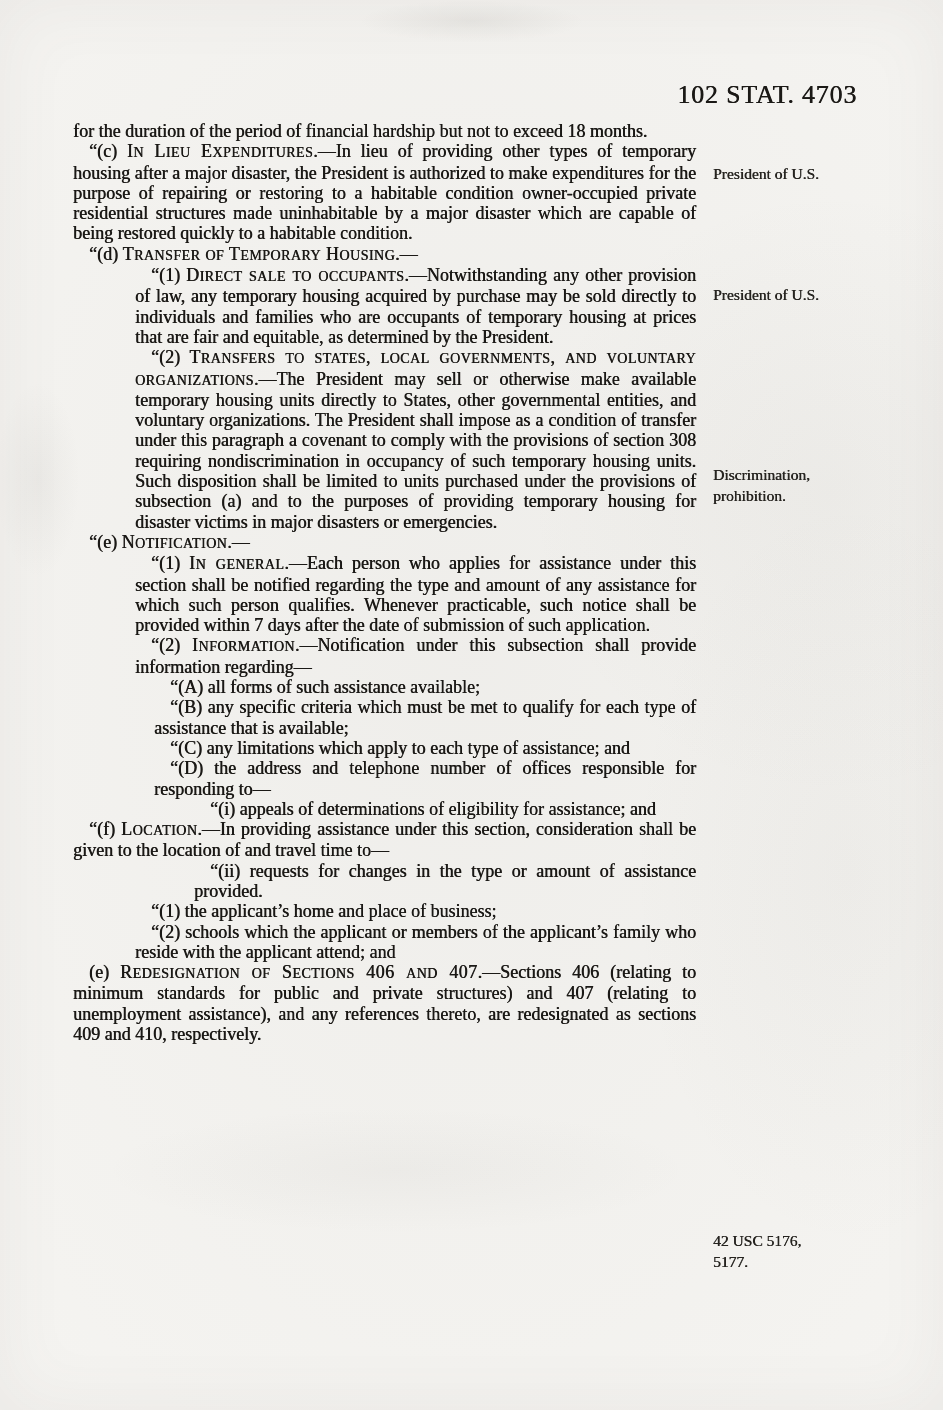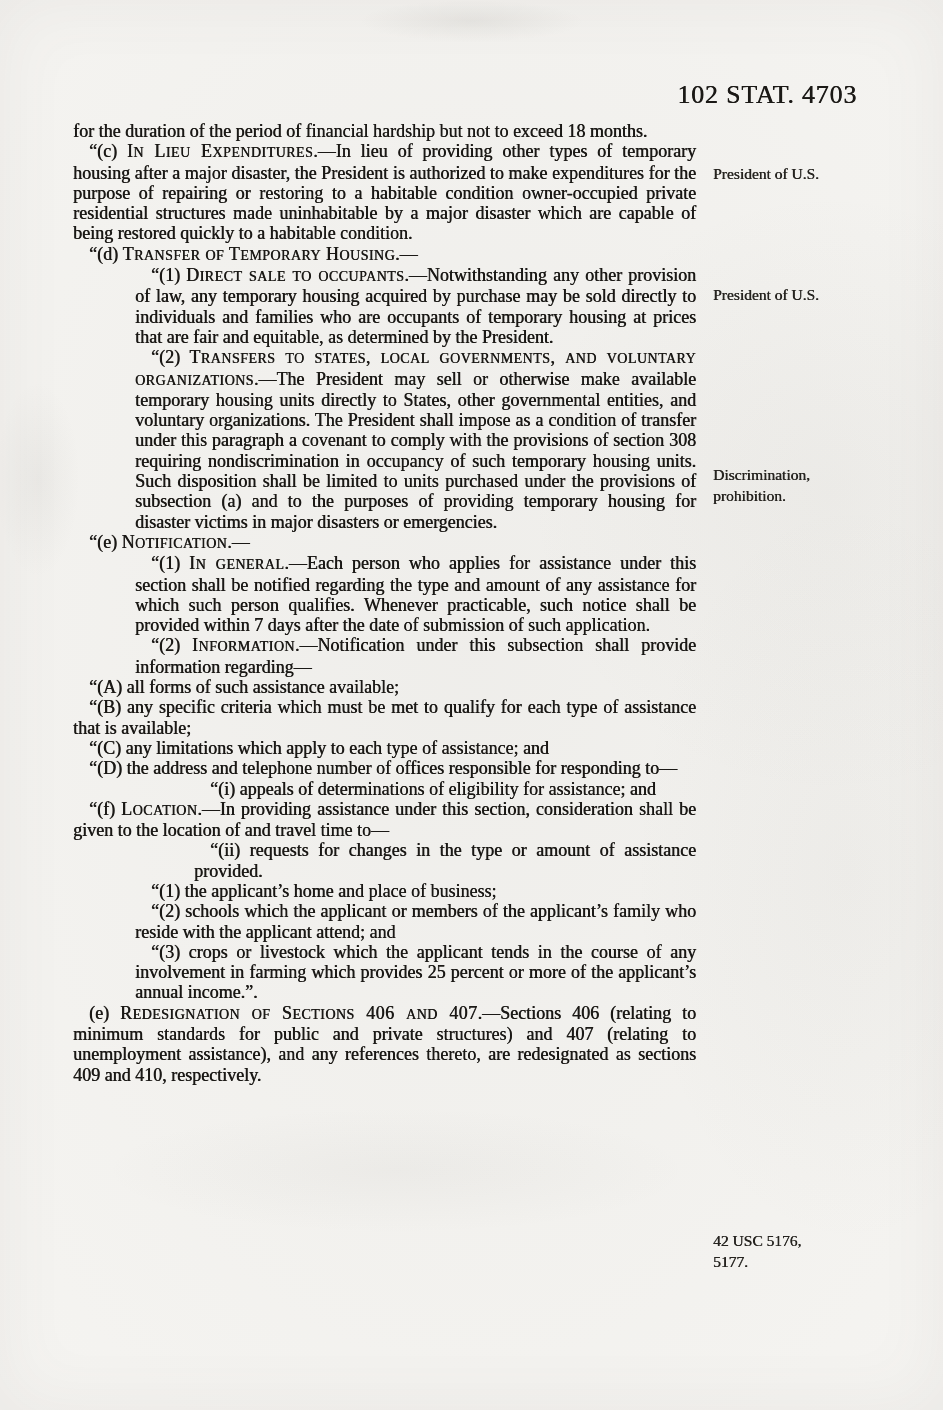--- a/index.html
+++ b/index.html
@@ -53,21 +53,21 @@
     left: 73px;
     width: 623px;
     font-size: 18px;
     line-height: 20.3px;
     text-align: justify;
   }
   .para { margin: 0; }
   .first-indent { text-indent: 16px; }
   .lvl0 { margin-left: 0; }
   .lvl1 { margin-left: 62px; }
-  .lvl2 { }
+  .lvl2 { margin-left: 81px; }
   .lvl3 { margin-left: 121px; }
 
   .sc { letter-spacing: 0.45px; }
   .sc-sm { font-size: 0.78em; }
 
   .margin-notes {
     position: absolute;
     top: 0;
     left: 713px;
     width: 165px;
@@ -99,21 +99,20 @@
       <p class="para lvl1 first-indent">“(2) <span class="sc"><span>I</span><span class="sc-sm">NFORMATION</span></span>.—Notification under this subsection shall provide information regarding—</p>
       <p class="para lvl2 first-indent">“(A) all forms of such assistance available;</p>
       <p class="para lvl2 first-indent">“(B) any specific criteria which must be met to qualify for each type of assistance that is available;</p>
       <p class="para lvl2 first-indent">“(C) any limitations which apply to each type of assistance; and</p>
       <p class="para lvl2 first-indent">“(D) the address and telephone number of offices responsible for responding to—</p>
       <p class="para lvl3 first-indent">“(i) appeals of determinations of eligibility for assistance; and</p>
       <p class="para lvl0 first-indent">“(f) <span class="sc"><span>L</span><span class="sc-sm">OCATION</span></span>.—In providing assistance under this section, consideration shall be given to the location of and travel time to—</p>
       <p class="para lvl3 first-indent">“(ii) requests for changes in the type or amount of assistance provided.</p>
       <p class="para lvl1 first-indent">“(1) the applicant’s home and place of business;</p>
       <p class="para lvl1 first-indent">“(2) schools which the applicant or members of the applicant’s family who reside with the applicant attend; and</p>
-      <p class="para lvl1 first-indent">“(3) crops or livestock which the applicant tends in the course of any involvement in farming which provides 25 percent or more of the applicant’s annual income.”.</p>
       <p class="para lvl0 first-indent">(e) <span class="sc"><span>R</span><span class="sc-sm">EDESIGNATION</span><span> </span><span class="sc-sm">OF</span><span> S</span><span class="sc-sm">ECTIONS</span><span> 406 </span><span class="sc-sm">AND</span><span> 407</span></span>.—Sections 406 (relating to minimum standards for public and private structures) and 407 (relating to unemployment assistance), and any references thereto, are redesignated as sections 409 and 410, respectively.</p>
     </div>
 
   <div class="margin-notes inky">
       <div class="margin-note" style="top: 163px;">
         <div>President of U.S.</div>
       </div>
       <div class="margin-note" style="top: 284px;">
         <div>President of U.S.</div>
       </div>

